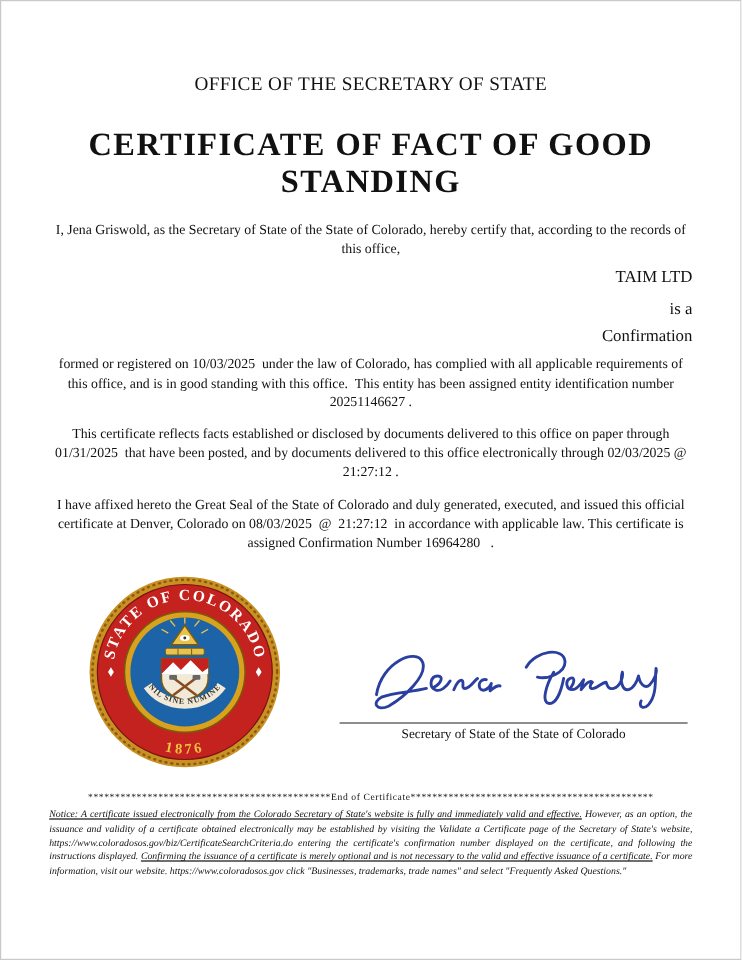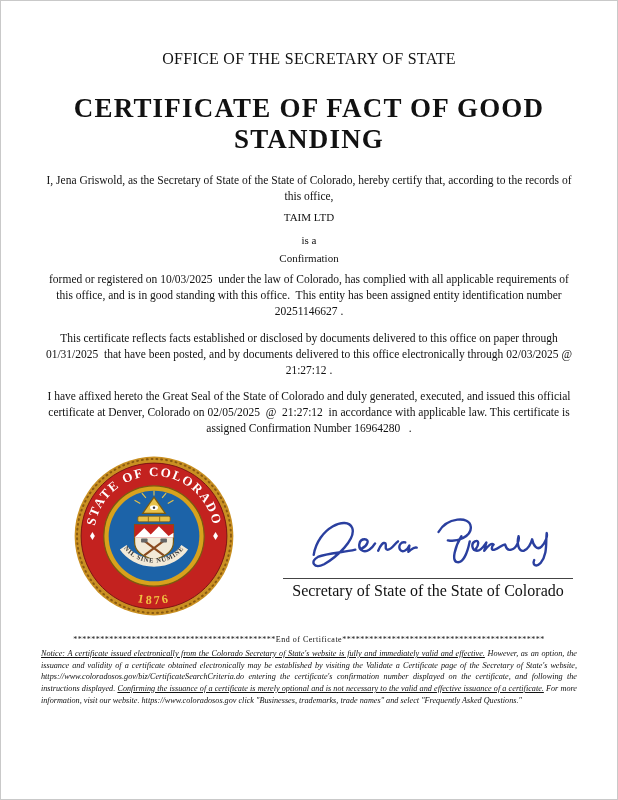--- a/index.html
+++ b/index.html
@@ -8,53 +8,53 @@
     position: relative;
     width: 618px;
     height: 800px;
     background: #ffffff;
     border: 1px solid #c9c9c9;
     padding: 46px 40px 0;
     overflow: hidden;
     font-family: "Liberation Serif", serif;
     color: #111111;
   }
-  .office-header { text-align: center; font-size: 16px; line-height: 1.5; letter-spacing: 0.3px; }
+  .office-header { text-align: center; font-size: 16px; line-height: 1.5; letter-spacing: 0.3px; margin-top: 12px; }
   .cert-title {
     text-align: center;
     font-size: 27px;
     font-weight: bold;
     letter-spacing: 1.2px;
     margin-top: 22px;
     font-family: "Liberation Serif", serif;
   }
   .body-text {
     font-size: 11.5px;
     line-height: 1.38;
     margin-top: 11px;
     white-space: pre-wrap;
     text-align: center;
   }
   .intro { margin-top: 18px; }
-  .center-line { text-align: center; font-size: 11px; line-height: 1.38; }
+  .center-line { text-align: right; font-size: 14px; line-height: 1.38; }
   .entity-name { margin-top: 5px; }
   .is-a { margin-top: 8px; }
   .entity-type { margin-top: 3px; }
   .after-type { margin-top: 6px; }
   .seal-signature-row {
     display: flex;
     align-items: flex-start;
     margin-top: 18px;
     padding-left: 32px;
   }
   .seal-wrap { flex: 0 0 auto; }
   .signature-block { margin-left: 48px; margin-top: 52px; width: 290px; }
   .signature-svg { display: block; margin: 0 0 -4px 12px; }
   .signature-line { border-top: 1px solid #444; width: 100%; }
-  .signature-title { text-align: center; font-size: 16px; margin-top: 3px; }
+  .signature-title { text-align: center; font-size: 11px; margin-top: 3px; }
   .footer { margin-top: 14px; }
   .end-line {
     text-align: center;
     font-size: 8px;
     letter-spacing: 0.5px;
     white-space: nowrap;
     overflow: hidden;
   }
   .notice {
     margin-top: 4px;
@@ -77,21 +77,21 @@
   <h1 class="cert-title">CERTIFICATE OF FACT OF GOOD STANDING</h1>
 
   <p class="body-text intro">I, Jena Griswold, as the Secretary of State of the State of Colorado, hereby certify that, according to the records of this office,</p>
 
   <div class="center-line entity-name">TAIM LTD</div>
   <div class="center-line is-a">is a</div>
   <div class="center-line entity-type">Confirmation</div>
 
   <p class="body-text after-type">formed or registered on 10/03/2025  under the law of Colorado, has complied with all applicable requirements of this office, and is in good standing with this office.  This entity has been assigned entity identification number 20251146627 .</p>
   <p class="body-text">This certificate reflects facts established or disclosed by documents delivered to this office on paper through 01/31/2025  that have been posted, and by documents delivered to this office electronically through 02/03/2025 @ 21:27:12 .</p>
-  <p class="body-text">I have affixed hereto the Great Seal of the State of Colorado and duly generated, executed, and issued this official certificate at Denver, Colorado on 02/05/2025  @  21:27:12  in accordance with applicable law. This certificate is assigned Confirmation Number 16964280   .</p>
+  <p class="body-text">I have affixed hereto the Great Seal of the State of Colorado and duly generated, executed, and issued this official certificate at Denver, Colorado on 08/03/2025  @  21:27:12  in accordance with applicable law. This certificate is assigned Confirmation Number 16964280   .</p>
 
   <div class="seal-signature-row">
 
     <div class="seal-wrap">
       <svg viewBox="0 0 200 200" width="162" height="162">
         <defs>
           <path id="sealTopArc" d="M 36,137 A 74,74 0 1 1 164,137" fill="none"></path>
           <path id="sealBottomArc" d="M 16,100 A 84,84 0 0 0 184,100" fill="none"></path>
           <path id="mottoArc" d="M 62,114 A 44,38 0 0 0 138,114" fill="none"></path>
         </defs>

